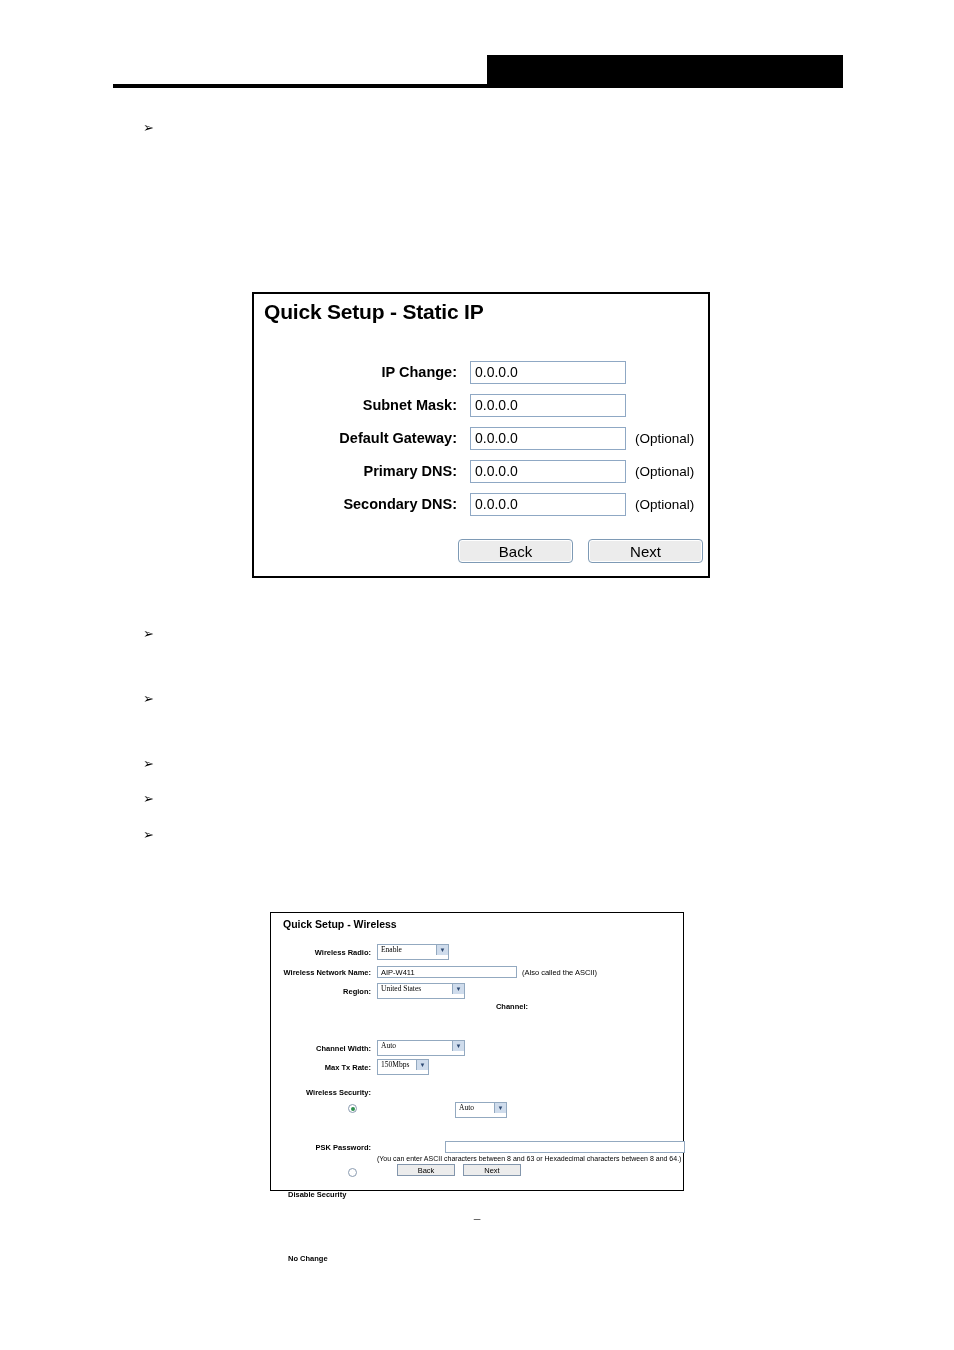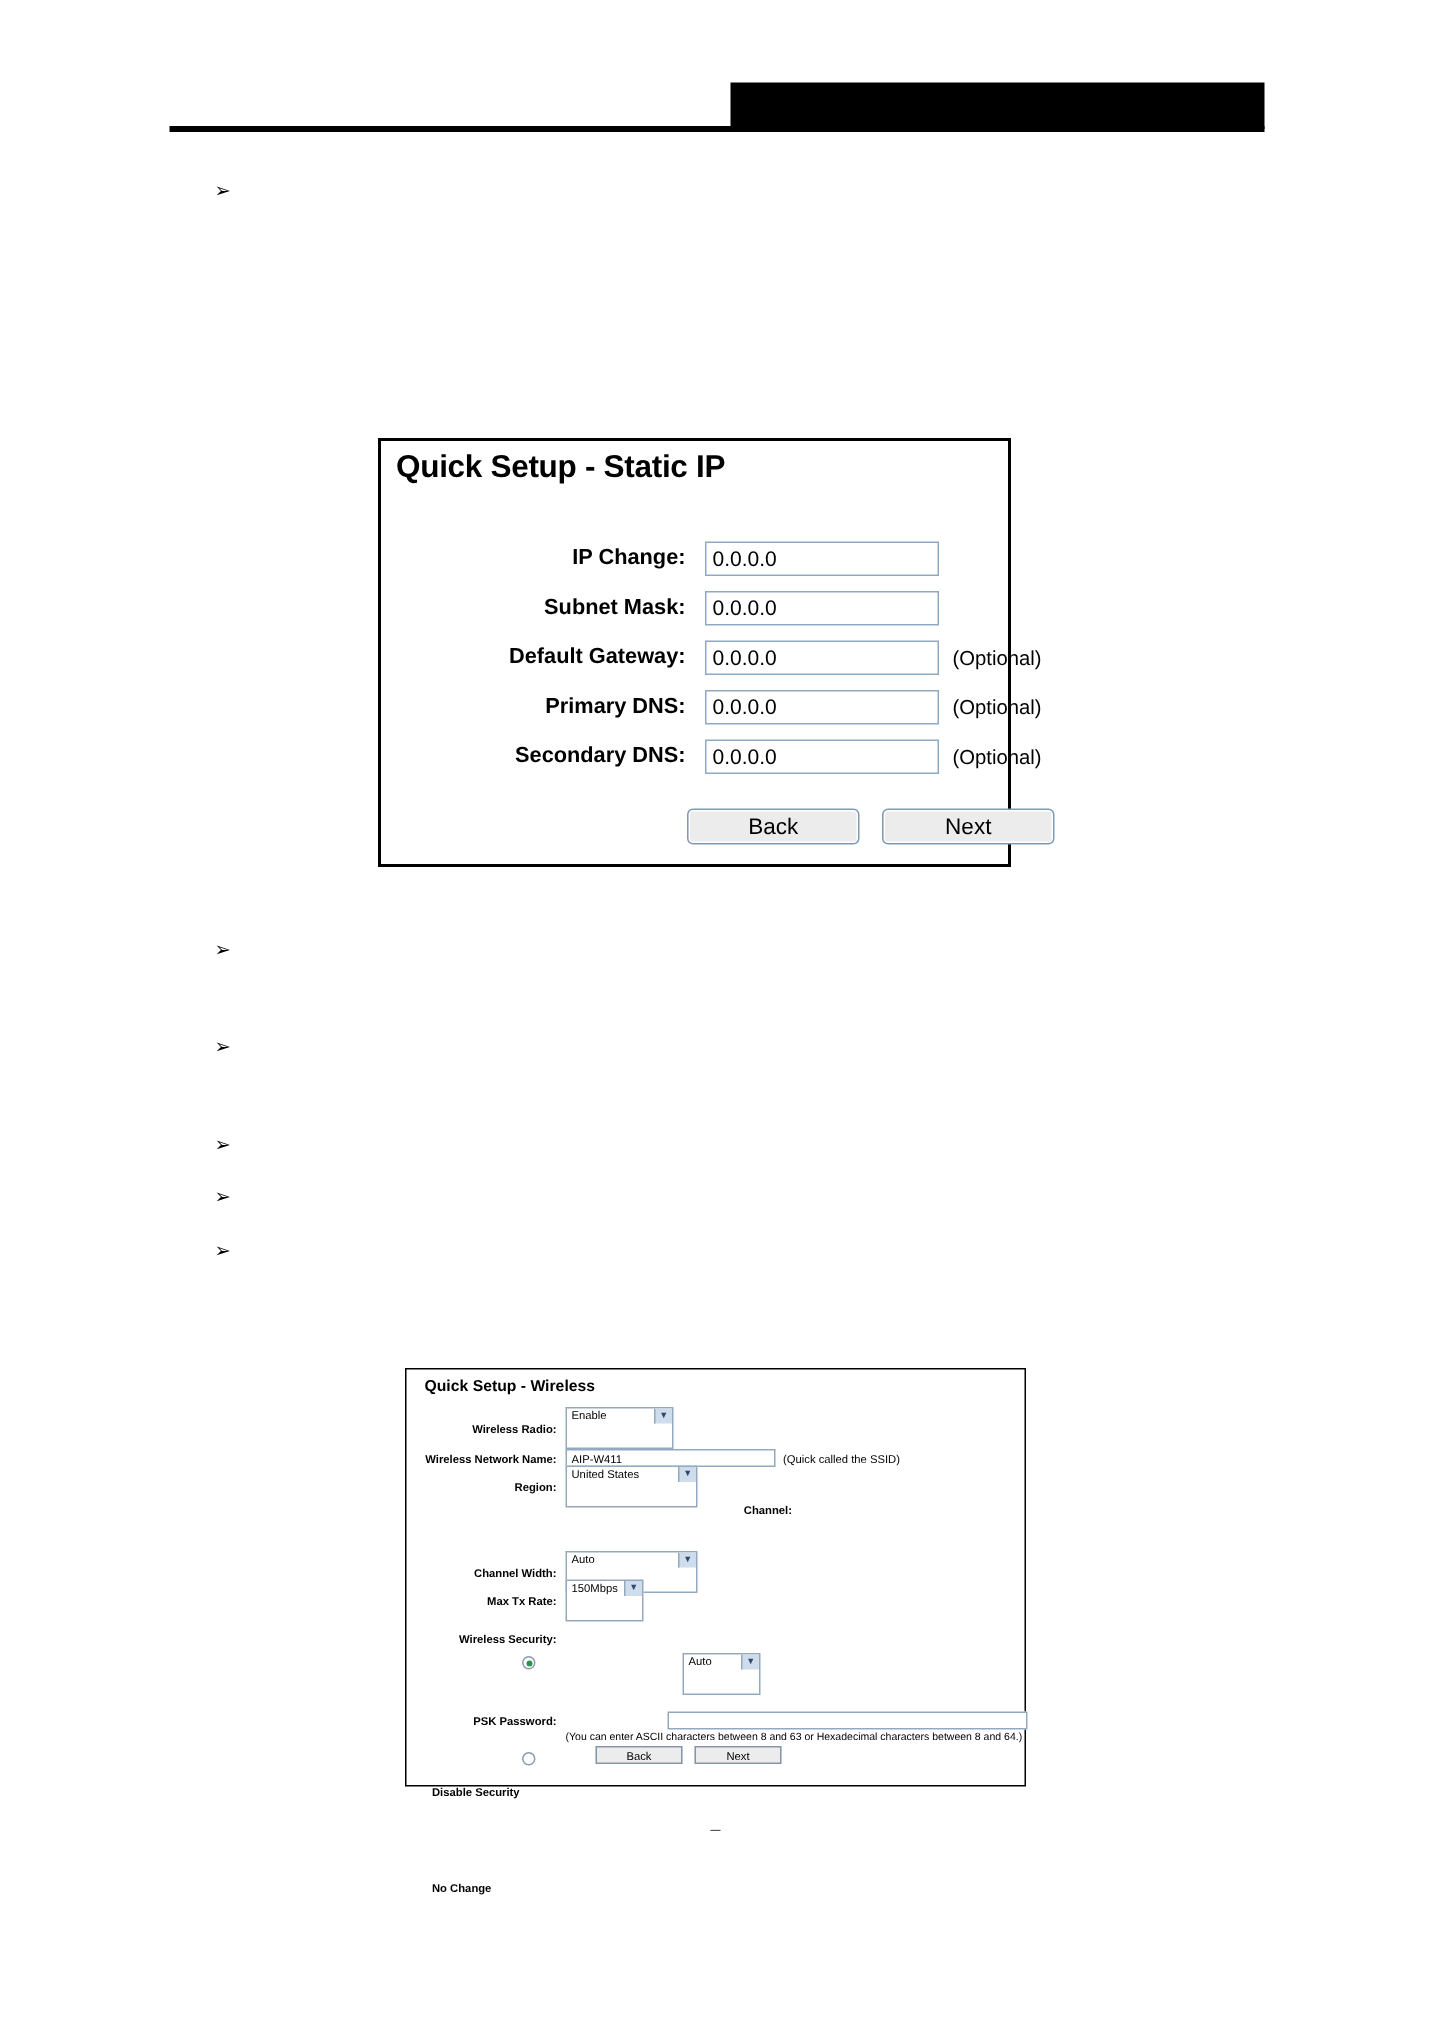--- a/index.html
+++ b/index.html
@@ -73,21 +73,21 @@
   }
   .dialog-title {
     font-weight: bold;
     color: #000000;
   }
 
   
   #dialog-static-ip {
     left: 252px;
     top: 292px;
-    width: 422px;
+    width: 458px;
     height: 286px;
   }
   #dialog-static-ip .dialog-title {
     position: absolute;
     left: 10px;
     top: 6px;
     font-size: 21px;
     letter-spacing: -0.2px;
   }
   #dialog-static-ip .form-row {
@@ -177,31 +177,32 @@
     width: 100px;
     flex: 0 0 100px;
     text-align: right;
     font-size: 7.5px;
     font-weight: bold;
     white-space: nowrap;
   }
   .ctl-wrap { margin-left: 6px; display: flex; align-items: center; }
   .select-box {
     position: relative;
-    height: 28px;
+    height: 16px;
     box-sizing: border-box;
     border: 1px solid #93a9c0;
     background: #ffffff;
     font-size: 7.5px;
     color: #000000;
     line-height: 10px;
     padding-left: 3px;
     padding-right: 14px;
     white-space: nowrap;
     overflow: hidden;
+    font-family: Liberation Serif, serif;
   }
   .select-arrow {
     position: absolute;
     right: 0; top: 0;
     width: 11px; height: 10px;
     background: #cfdcec;
     border-left: 1px solid #93a9c0;
     color: #2e4a73;
     font-size: 6px;
     line-height: 10px;
@@ -392,21 +393,21 @@
         <span>Enable</span>
         <span class="select-arrow">▼</span>
       </span>
     </span>
   </div>
 
   <div class="form-row" style="top:51px;">
     <span class="field-label">Wireless Network Name:</span>
     <span class="ctl-wrap">
       <input class="w-input" style="width: 140px;" type="text" value="AIP-W411">
-      <span class="inline-note">(Quick called the SSID)</span>
+      <span class="inline-note">(Also called the ASCII)</span>
     </span>
   </div>
 
   <div class="form-row" style="top:70px;">
     <span class="field-label">Region:</span>
     <span class="ctl-wrap">
       <span class="select-box" style="width:88px;">
         <span>United States</span>
         <span class="select-arrow">▼</span>
       </span>

